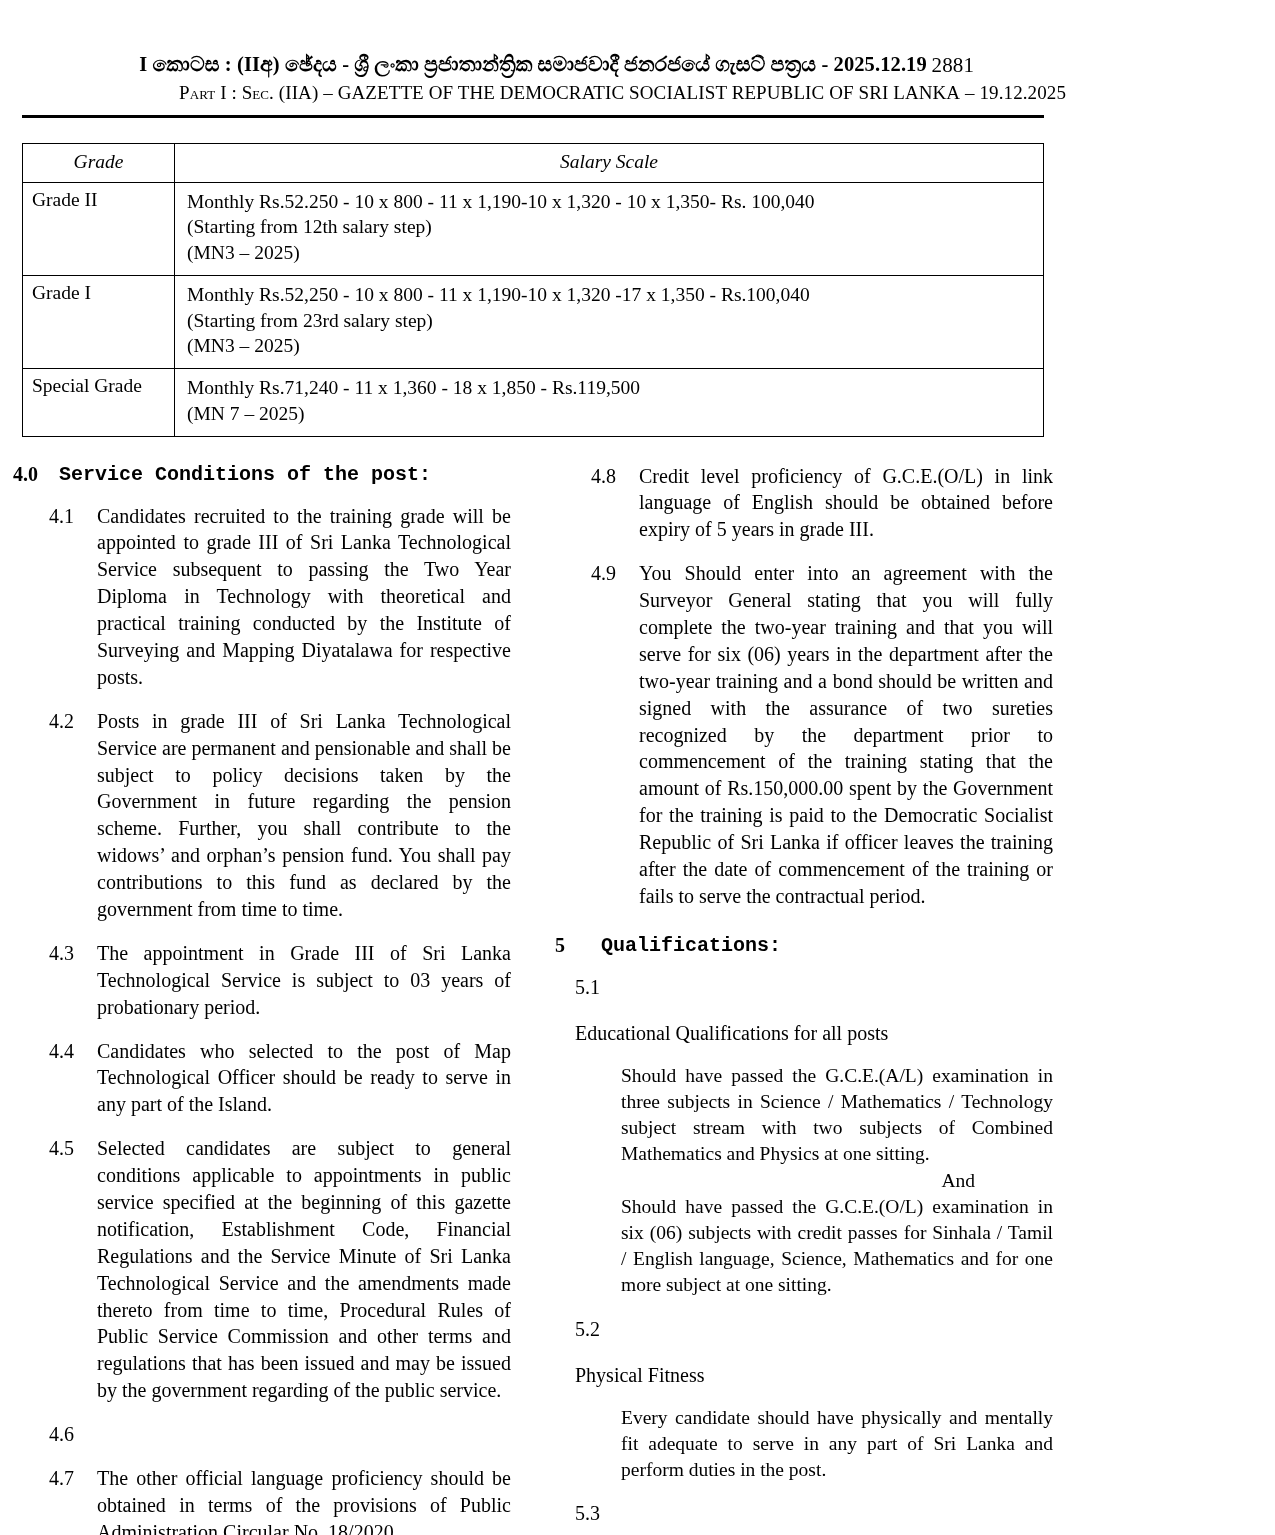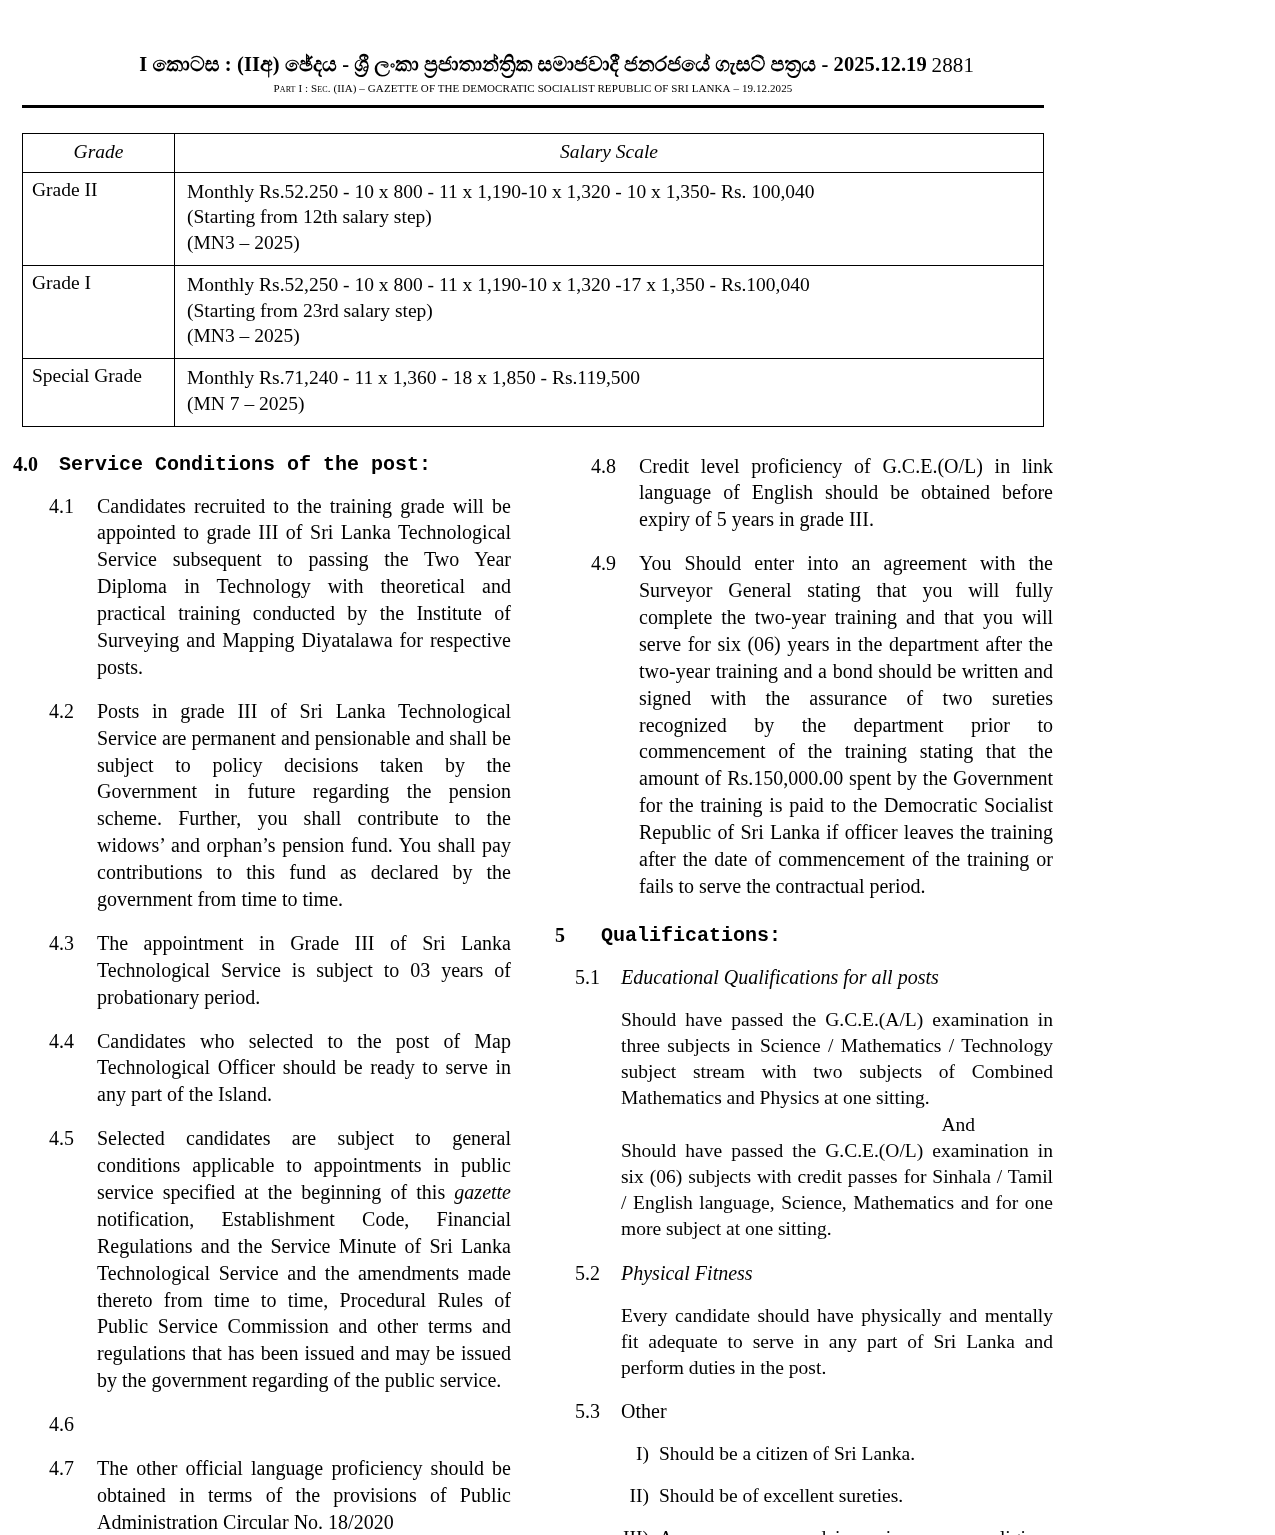--- a/index.html
+++ b/index.html
@@ -37,24 +37,25 @@
     padding: 0 120px;
   }
   .hdr-line1 .page-no {
     position: absolute;
     right: 92px;
     top: 0;
     font-weight: normal;
     font-size: 21px;
   }
   .hdr-line2 {
-    font-size: 11px;
+    font-size: 19px;
     letter-spacing: 0.1px;
     margin-top: 4px;
     font-variant: small-caps;
+    text-align: right;
   }
   .hdr-line2 .caps {
     font-variant: normal;
   }
   .hdr-rule {
     width: 1022px;
     margin: 11px auto 0 auto;
     border-top: 3px solid #000;
   }
 
@@ -115,38 +116,38 @@
     width: 48px;
     flex: 0 0 48px;
   }
   .clause .body {
     flex: 1;
     text-align: justify;
     text-justify: inter-word;
   }
   .clause .body.nojust { text-align: left; }
 
-  .clause.qual { padding-left: 20px; }
+  .clause.qual { padding-left: 20px; flex-direction: column; }
   .clause.qual .num { width: 46px; flex: 0 0 46px; }
 
   .sub-para {
     font-size: 19.5px;
     line-height: 1.345;
     margin-top: 16px;
     margin-left: 66px;
     text-align: justify;
     text-justify: inter-word;
   }
   .sub-para .and-line {
     display: block;
     text-align: right;
     padding-right: 78px;
   }
 
-  .italic { font-style: italic; }
+  .italic { }
 
   .roman-item {
     display: flex;
     font-size: 19.5px;
     line-height: 1.345;
     margin-top: 16px;
     padding-left: 60px;
   }
   .roman-item .rnum {
     width: 44px;

